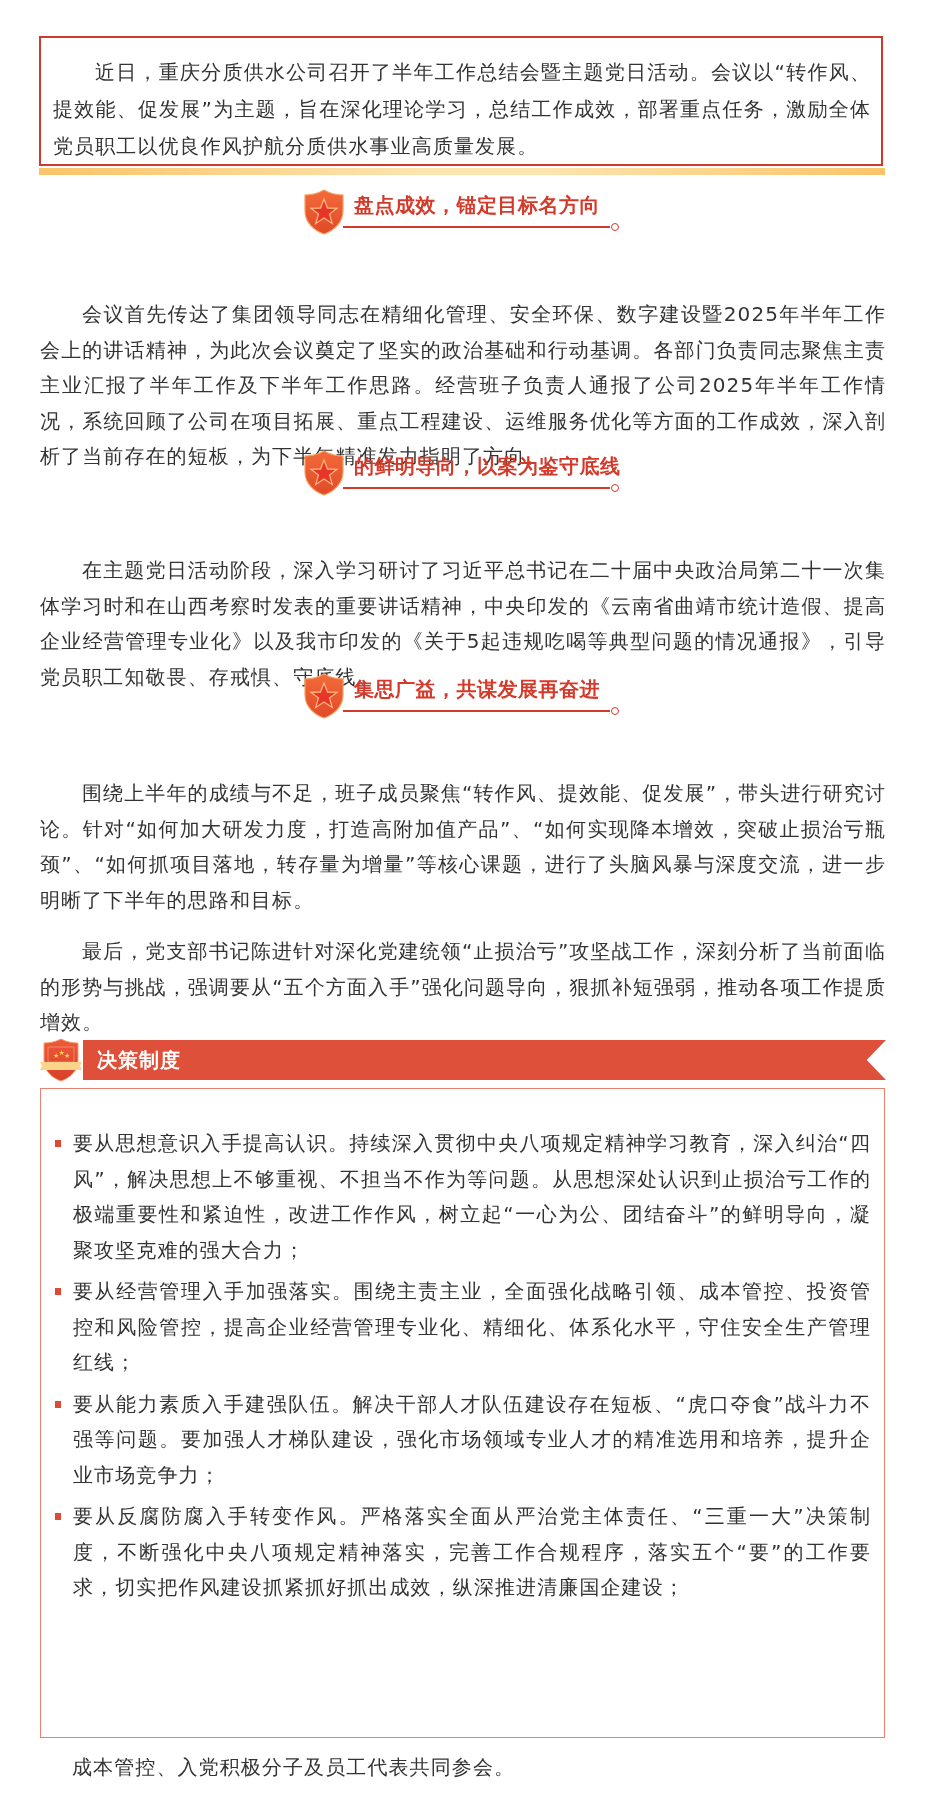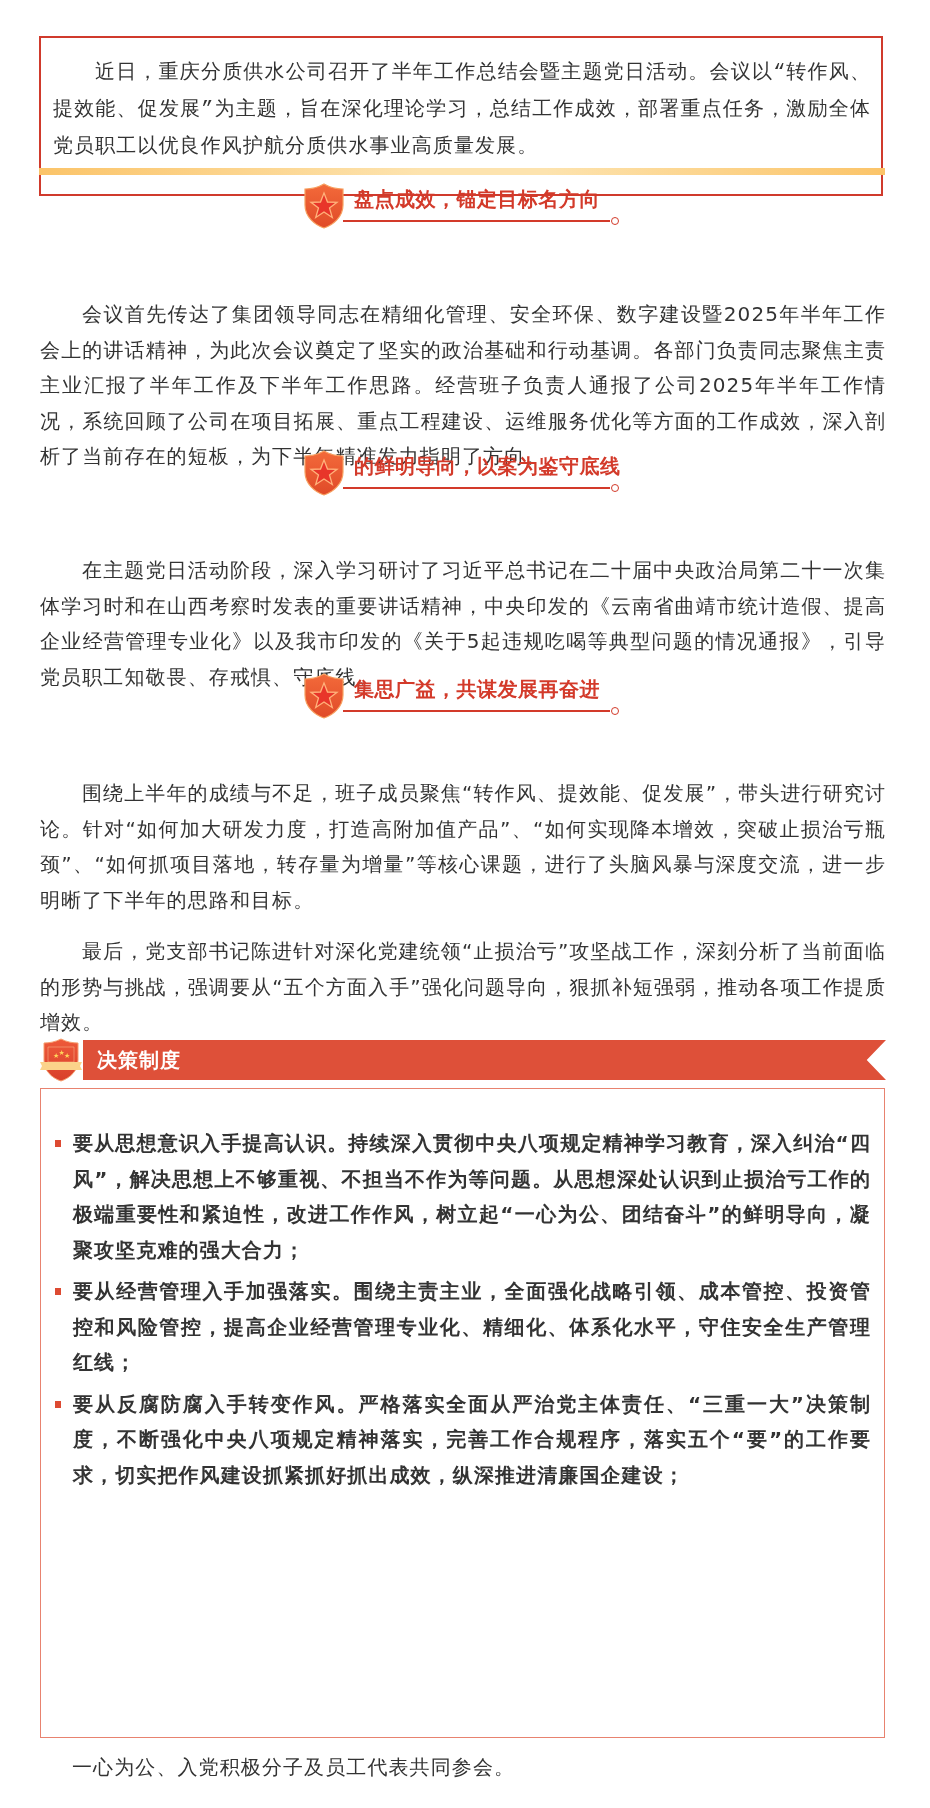--- a/index.html
+++ b/index.html
@@ -3,21 +3,21 @@
 <meta charset="utf-8">
 <style>
   html, body { margin:0; padding:0; background:#ffffff; }
   body { width:930px; height:1808px; position:relative; overflow:hidden;
          font-family:"DejaVu Sans","Liberation Sans",sans-serif; color:#333333; }
   .abs { position:absolute; }
   .txt { font-size:20px; line-height:35.5px; letter-spacing:1.1px; text-align:justify; color:#333; }
   .indent { text-indent:42px; }
 
   
-  #intro-box { left:39px; top:36px; width:844px; height:160px; border:2px solid #d03a2c; border-bottom:2px solid #d03a2c; box-sizing:border-box;font-family:Liberation Mono, monospace; }
+  #intro-box { left:39px; top:36px; width:844px; height:130px; border:2px solid #d03a2c; border-bottom:2px solid #d03a2c; box-sizing:border-box; }
   #intro-text { position:absolute; left:12px; right:10px; top:16px; line-height:37px; }
   #intro-bar { left:39px; top:168px; width:846px; height:7px;
                background:linear-gradient(90deg,#fbc469 0%,#fde3ae 45%,#fde3ae 60%,#fbc469 100%); }
 
   
   .sec-head { position:absolute; left:300px; width:330px; height:50px; }
   .sec-head .shield { position:absolute; left:3px; top:0; width:42px; height:46px; }
   .sec-head .title { position:absolute; left:54px; top:3px; font-size:20px; font-weight:bold; color:#d33a2a; letter-spacing:0.5px; white-space:nowrap; }
   .sec-head .uline { position:absolute; left:43px; top:37px; width:267px; height:2px; background:#d33a2a; }
   .sec-head .dot { position:absolute; left:311px; top:34px; width:6px; height:6px; border:1.3px solid #d33a2a; border-radius:50%; background:#fff; }
@@ -26,34 +26,34 @@
 
   
   #banner { left:40px; top:1038px; width:846px; height:44px; }
   #banner .bshield { position:absolute; left:0; top:0; width:42px; height:44px; }
   #banner .ribbon { position:absolute; left:43px; top:2px; width:803px; height:40px; background:#de5039;
                     clip-path:polygon(0 0,100% 0,97.6% 50%,100% 100%,0 100%); }
   #banner .btitle { position:absolute; left:57px; top:9px; font-size:20px; font-weight:bold; color:#ffffff; letter-spacing:1px; }
 
   #emph-box { left:40px; top:1088px; width:845px; height:650px; border:1.5px solid #e8826f; box-sizing:border-box; }
   .bullets { position:absolute; left:12px; top:37px; width:818px; margin:0; padding:0; list-style:none; }
-  .bullets li { position:relative; padding-left:20px; margin-bottom:6px;font-weight:bold; }
+  .bullets li { position:relative; padding-left:20px; margin-bottom:6px; }
   .bullets li .sq { position:absolute; left:2px; top:14px; width:6px; height:7px; background:#dd4a32; }
 
   #closing { left:72px; top:1750px; white-space:nowrap; }
 </style>
 </head>
 <body>
 
 <div id="intro-box" class="abs">
   <div id="intro-text" class="txt indent">近日，重庆分质供水公司召开了半年工作总结会暨主题党日活动。会议以“转作风、提效能、促发展”为主题，旨在深化理论学习，总结工作成效，部署重点任务，激励全体党员职工以优良作风护航分质供水事业高质量发展。</div>
 </div>
 <div id="intro-bar" class="abs"></div>
 
-<div class="sec-head" style="top:183px;">
+<div class="sec-head" style="top:189px;">
   <svg class="shield" viewBox="0 0 42 46">
     <defs>
       <linearGradient id="sg1" x1="0" y1="0" x2="0" y2="1">
         <stop offset="0" stop-color="#f36a3a"></stop>
           <stop offset="1" stop-color="#e04a28"></stop>
       </linearGradient>
     </defs>
     <path d="M21 1 C14 5 8 6 2 6 L2 22 C2 34 12 42 21 45 C30 42 40 34 40 22 L40 6 C34 6 28 5 21 1 Z" fill="url(#sg1)" stroke="#f7a060" stroke-width="1.2"></path>
     <path d="M21 10 L24.5 19 L34 19.3 L26.5 25 L29.3 34.5 L21 29 L12.7 34.5 L15.5 25 L8 19.3 L17.5 19 Z" fill="#e8352a" stroke="#ffb27a" stroke-width="1.3"></path>
   </svg>
@@ -103,17 +103,18 @@
     <path d="M0 24 L42 24 L40 28 L42 32 L0 32 L2 28 Z" fill="#fbd38a"></path>
   </svg>
   <div class="ribbon"></div>
   <span class="btitle">决策制度</span>
 </div>
 
 <div id="emph-box" class="abs">
   <ul class="bullets txt">
     <li><span class="sq"></span><span>要从思想意识入手提高认识。持续深入贯彻中央八项规定精神学习教育，深入纠治“四风”，解决思想上不够重视、不担当不作为等问题。从思想深处认识到止损治亏工作的极端重要性和紧迫性，改进工作作风，树立起“一心为公、团结奋斗”的鲜明导向，凝聚攻坚克难的强大合力；</span></li>
     <li><span class="sq"></span><span>要从经营管理入手加强落实。围绕主责主业，全面强化战略引领、成本管控、投资管控和风险管控，提高企业经营管理专业化、精细化、体系化水平，守住安全生产管理红线；</span></li>
+    <li><span class="sq"></span><span>要从能力素质入手建强队伍。解决干部人才队伍建设存在短板、“虎口夺食”战斗力不强等问题。要加强人才梯队建设，强化市场领域专业人才的精准选用和培养，提升企业市场竞争力；</span></li>
     <li><span class="sq"></span><span>要从反腐防腐入手转变作风。严格落实全面从严治党主体责任、“三重一大”决策制度，不断强化中央八项规定精神落实，完善工作合规程序，落实五个“要”的工作要求，切实把作风建设抓紧抓好抓出成效，纵深推进清廉国企建设；</span></li>
   </ul>
 </div>
 
-<div id="closing" class="abs txt">一心为公、入党积极分子及员工代表共同参会。</div>
+<div id="closing" class="abs txt">成本管控、入党积极分子及员工代表共同参会。</div>
 
 </body></html>

